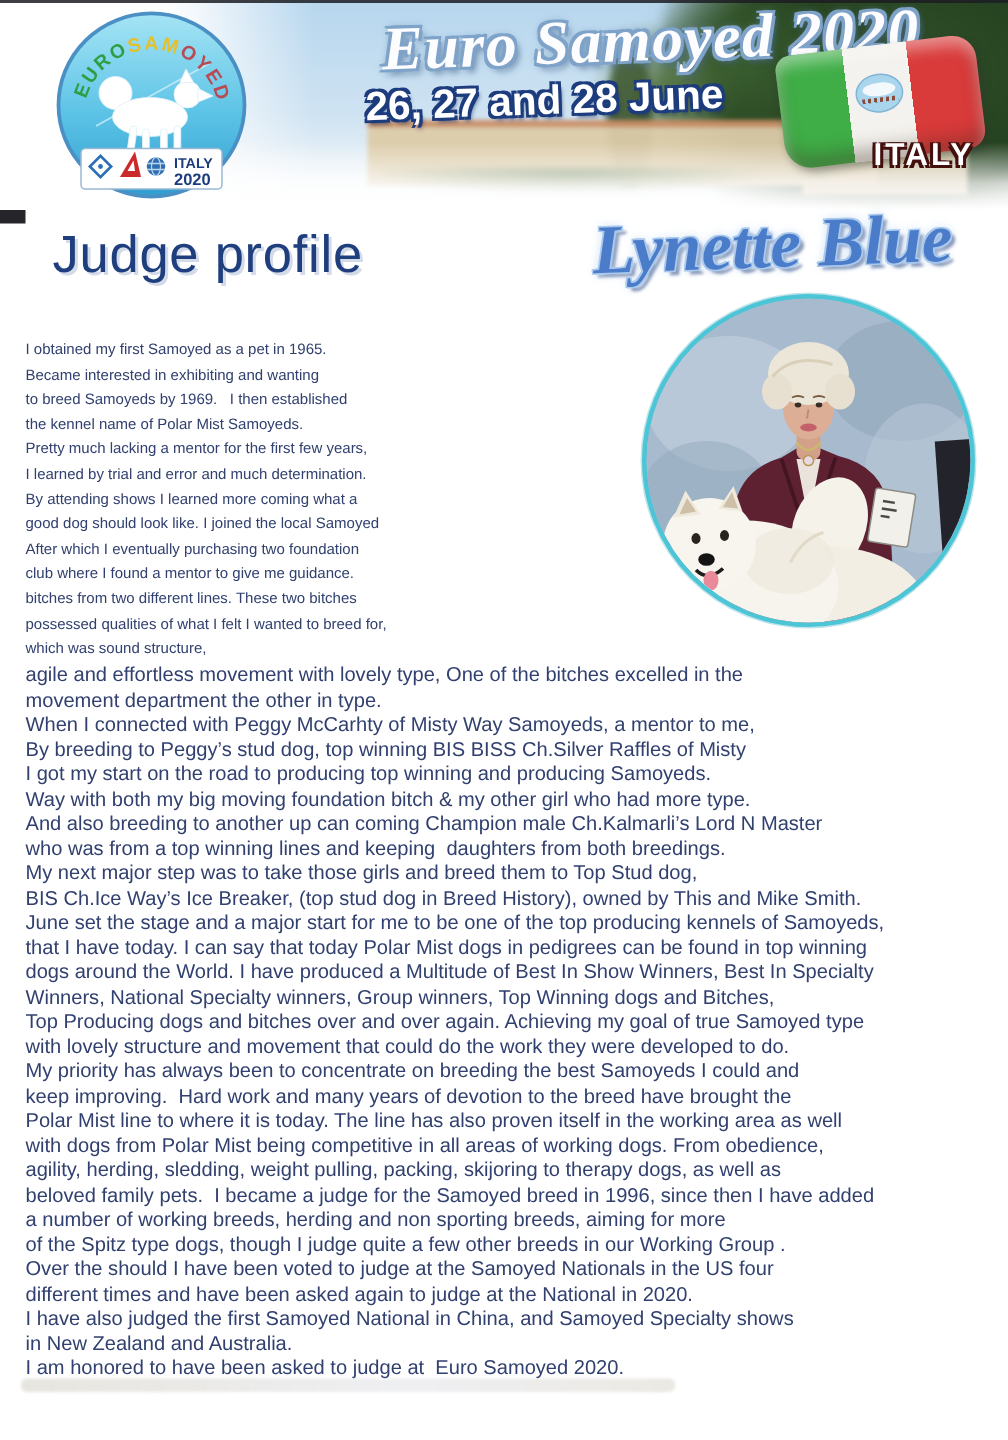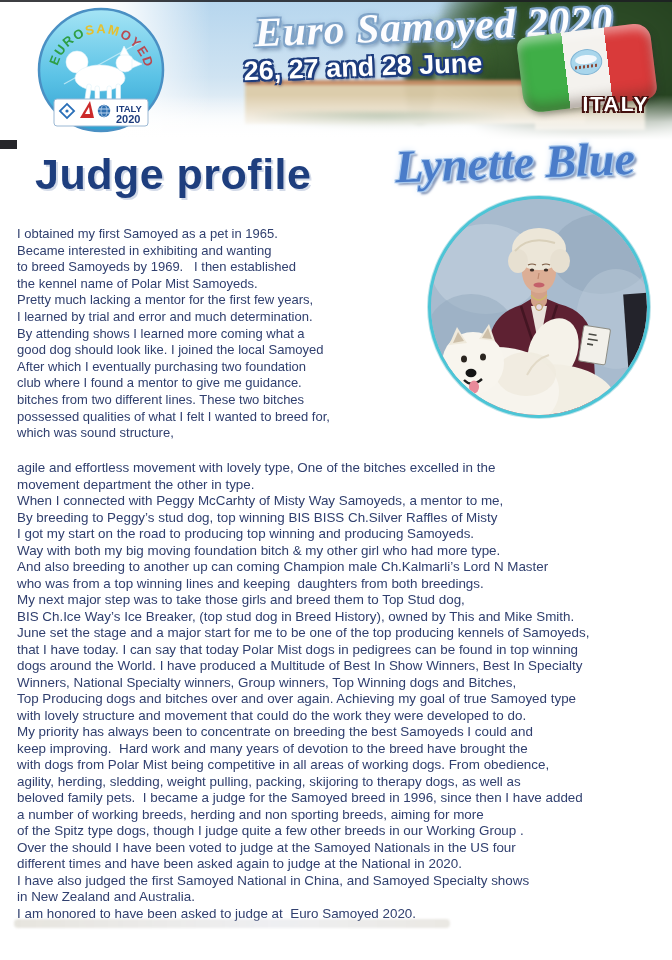--- a/index.html
+++ b/index.html
@@ -53,35 +53,35 @@
       background:#f2f8fc;}
   .flag-emblem .tiny-text{position:absolute;left:3px;top:15px;width:24px;height:3px;
       background:repeating-linear-gradient(90deg,#8a4a3a 0 2px,transparent 2px 4px);}
   .italy-label{position:absolute;left:568px;top:92px;width:96px;text-align:center;
       font-weight:bold;font-size:21px;letter-spacing:2px;color:#ffffff;
       text-shadow:-2px -1px 0 #43100e,2px -1px 0 #43100e,-2px 2px 0 #43100e,2px 2px 0 #43100e;}
 
   .badge{position:absolute;left:36px;top:6px;width:130px;height:128px;}
 
   
-  .judge-heading{position:absolute;left:35px;top:150px;font-size:43px;font-weight:bold;
+  .judge-heading{position:absolute;left:35px;top:150px;font-size:35px;font-weight:normal;
       color:#1e3e7e;letter-spacing:.5px;text-shadow:2px 2px 0 rgba(130,150,190,.35);text-align:center;}
   .judge-name{position:absolute;left:362px;top:136px;width:306px;text-align:center;
       font-family:"Liberation Serif",serif;font-style:italic;font-weight:bold;font-size:46px;
       color:#4a7cc9;transform:rotate(-2deg);
       text-shadow:-1px -1px 0 #aac9ec,1px -1px 0 #aac9ec,-1px 1px 0 #aac9ec,1px 1px 0 #aac9ec,
                   0 0 7px #bcd4f0,3px 3px 2px rgba(25,55,115,.55);}
   .photo-circle{position:absolute;left:428px;top:196px;width:216px;height:216px;border-radius:50%;
       border:3px solid #4cc5d6;overflow:hidden;background:#a8bbce;box-shadow:0 0 0 1px #bfe4ea;}
 
   
   .lines{position:absolute;left:17px;color:#31406f;}
   .lines .text-line{white-space:pre;}
-  #lines-intro{top:226px;font-size:13px;line-height:16.6px;}
-  #lines-main{top:460px;font-size:13.4px;line-height:16.5px;}
+  #lines-intro{top:226px;font-size:10px;line-height:16.6px;}
+  #lines-main{top:442px;font-size:13.4px;line-height:16.5px;}
 
   
   .corner-mark{position:absolute;left:0;top:140px;width:17px;height:9px;background:#26262a;
       filter:blur(.4px);}
   .bottom-smudge{position:absolute;left:14px;top:919px;width:436px;height:9px;border-radius:4px;
       background:linear-gradient(90deg,rgba(186,180,162,.35),rgba(196,198,208,.28) 60%,rgba(186,180,162,.30));
       filter:blur(1px);}
 </style>
 </head>
 <body>
@@ -247,20 +247,21 @@
       <div class="text-line">My next major step was to take those girls and breed them to Top Stud dog,</div>
       <div class="text-line">BIS Ch.Ice Way’s Ice Breaker, (top stud dog in Breed History), owned by This and Mike Smith.</div>
       <div class="text-line">June set the stage and a major start for me to be one of the top producing kennels of Samoyeds,</div>
       <div class="text-line">that I have today. I can say that today Polar Mist dogs in pedigrees can be found in top winning</div>
       <div class="text-line">dogs around the World. I have produced a Multitude of Best In Show Winners, Best In Specialty</div>
       <div class="text-line">Winners, National Specialty winners, Group winners, Top Winning dogs and Bitches,</div>
       <div class="text-line">Top Producing dogs and bitches over and over again. Achieving my goal of true Samoyed type</div>
       <div class="text-line">with lovely structure and movement that could do the work they were developed to do.</div>
       <div class="text-line">My priority has always been to concentrate on breeding the best Samoyeds I could and</div>
       <div class="text-line">keep improving.  Hard work and many years of devotion to the breed have brought the</div>
+      <div class="text-line">Polar Mist line to where it is today. The line has also proven itself in the working area as well</div>
       <div class="text-line">with dogs from Polar Mist being competitive in all areas of working dogs. From obedience,</div>
       <div class="text-line">agility, herding, sledding, weight pulling, packing, skijoring to therapy dogs, as well as</div>
       <div class="text-line">beloved family pets.  I became a judge for the Samoyed breed in 1996, since then I have added</div>
       <div class="text-line">a number of working breeds, herding and non sporting breeds, aiming for more</div>
       <div class="text-line">of the Spitz type dogs, though I judge quite a few other breeds in our Working Group .</div>
       <div class="text-line">Over the should I have been voted to judge at the Samoyed Nationals in the US four</div>
       <div class="text-line">different times and have been asked again to judge at the National in 2020.</div>
       <div class="text-line">I have also judged the first Samoyed National in China, and Samoyed Specialty shows</div>
       <div class="text-line">in New Zealand and Australia.</div>
       <div class="text-line">I am honored to have been asked to judge at  Euro Samoyed 2020.</div>

